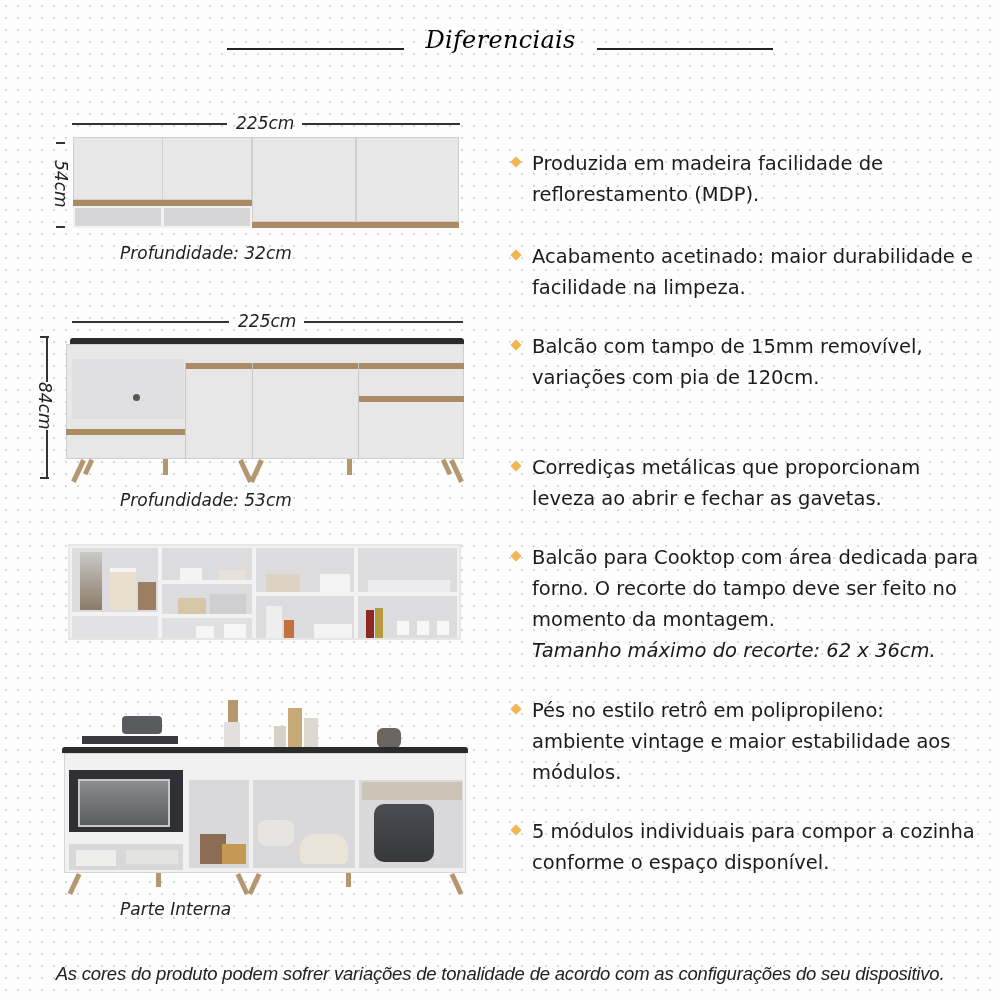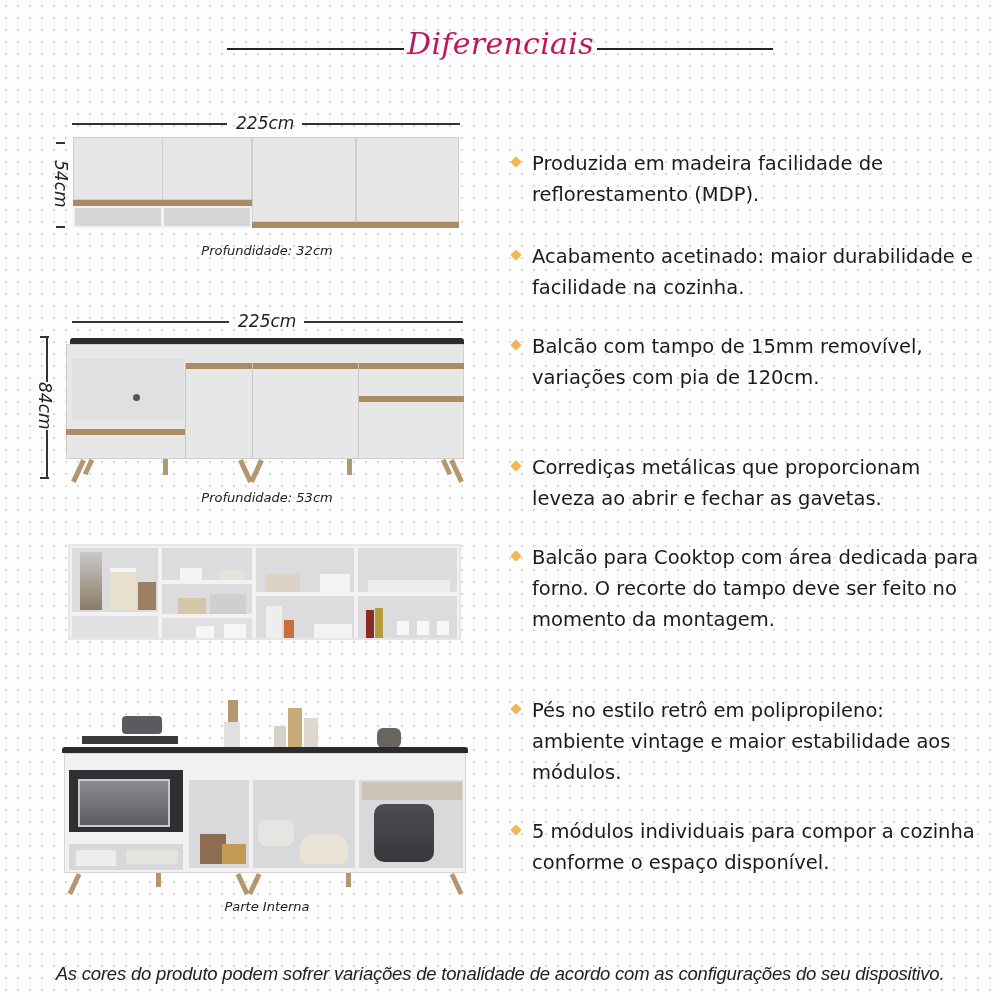--- a/index.html
+++ b/index.html
@@ -15,38 +15,38 @@
   }
   .abs { position: absolute; }
 
   
   .title-row { left: 0; top: 26px; width: 1000px; height: 46px; }
   .title-line { position: absolute; top: 22px; height: 2px; background: #222; }
   .title-line.left { left: 227px; width: 177px; }
   .title-line.right { left: 597px; width: 176px; }
   .title-text {
     position: absolute; left: 404px; width: 193px; top: 0; text-align: center;
-    font-family: "DejaVu Serif", serif; font-style: italic; font-size: 30px;
-    color: #be185d; letter-spacing: 0.3px;
+    font-family: "DejaVu Serif", serif; font-style: italic; font-size: 24px;
+    color: #000000; letter-spacing: 0.3px;
   }
 
   
   .dim-h { height: 1.5px; background: #333; }
   .dim-label {
     font-family: "DejaVu Sans", sans-serif; font-style: italic;
     font-size: 17px; color: #222; background: transparent; white-space: nowrap;
   }
   .dim-v { width: 1.5px; background: #333; }
   .dim-vlabel {
     font-family: "DejaVu Sans", sans-serif; font-style: italic; font-size: 17px; color: #222;
     transform: rotate(90deg); transform-origin: left top; white-space: nowrap;
   }
   .caption {
-    font-family: "DejaVu Sans", sans-serif; font-style: italic; font-size: 13px; color: #222;
-    text-align: center; white-space: nowrap;
+    font-family: "DejaVu Sans", sans-serif; font-style: italic; font-size: 17px; color: #222;
+    text-align: left; white-space: nowrap;
   }
 
   
   .panel { background: #e7e7e8; border: 1px solid #cfcfd0; }
   .wood { background: #a98c66; }
   .wood-leg { background: #b49770; }
   .top-black { background: #2a2b2d; }
   .shadow-inner { background: #d6d6d8; }
 
   
@@ -209,33 +209,33 @@
 </div>
 <div class="abs caption" style="left:120px; top:899px; width:294px;">Parte Interna</div>
 
 <div class="abs features">
   <div class="feature" style="top:0px;">
     <span class="bullet"></span>
     <div class="ftext"><span>Produzida em madeira facilidade de reflorestamento (MDP).</span></div>
   </div>
   <div class="feature" style="top:93px;">
     <span class="bullet"></span>
-    <div class="ftext"><span>Acabamento acetinado: maior durabilidade e facilidade na cozinha.</span></div>
+    <div class="ftext"><span>Acabamento acetinado: maior durabilidade e facilidade na limpeza.</span></div>
   </div>
   <div class="feature" style="top:183px;">
     <span class="bullet"></span>
     <div class="ftext"><span>Balcão com tampo de 15mm removível, variações com pia de 120cm.</span></div>
   </div>
   <div class="feature" style="top:304px;">
     <span class="bullet"></span>
     <div class="ftext"><span>Corrediças metálicas que proporcionam leveza ao abrir e fechar as gavetas.</span></div>
   </div>
   <div class="feature" style="top:394px;">
     <span class="bullet"></span>
-    <div class="ftext"><span>Balcão para Cooktop com área dedicada para forno. O recorte do tampo deve ser feito no momento da montagem.</span></div>
+    <div class="ftext"><span>Balcão para Cooktop com área dedicada para forno. O recorte do tampo deve ser feito no momento da montagem.</span><span class="it">Tamanho máximo do recorte: 62 x 36cm.</span></div>
   </div>
   <div class="feature" style="top:547px;">
     <span class="bullet"></span>
     <div class="ftext"><span>Pés no estilo retrô em polipropileno: ambiente vintage e maior estabilidade aos módulos.</span></div>
   </div>
   <div class="feature" style="top:668px;">
     <span class="bullet"></span>
     <div class="ftext"><span>5 módulos individuais para compor a cozinha conforme o espaço disponível.</span></div>
   </div>
 </div>

